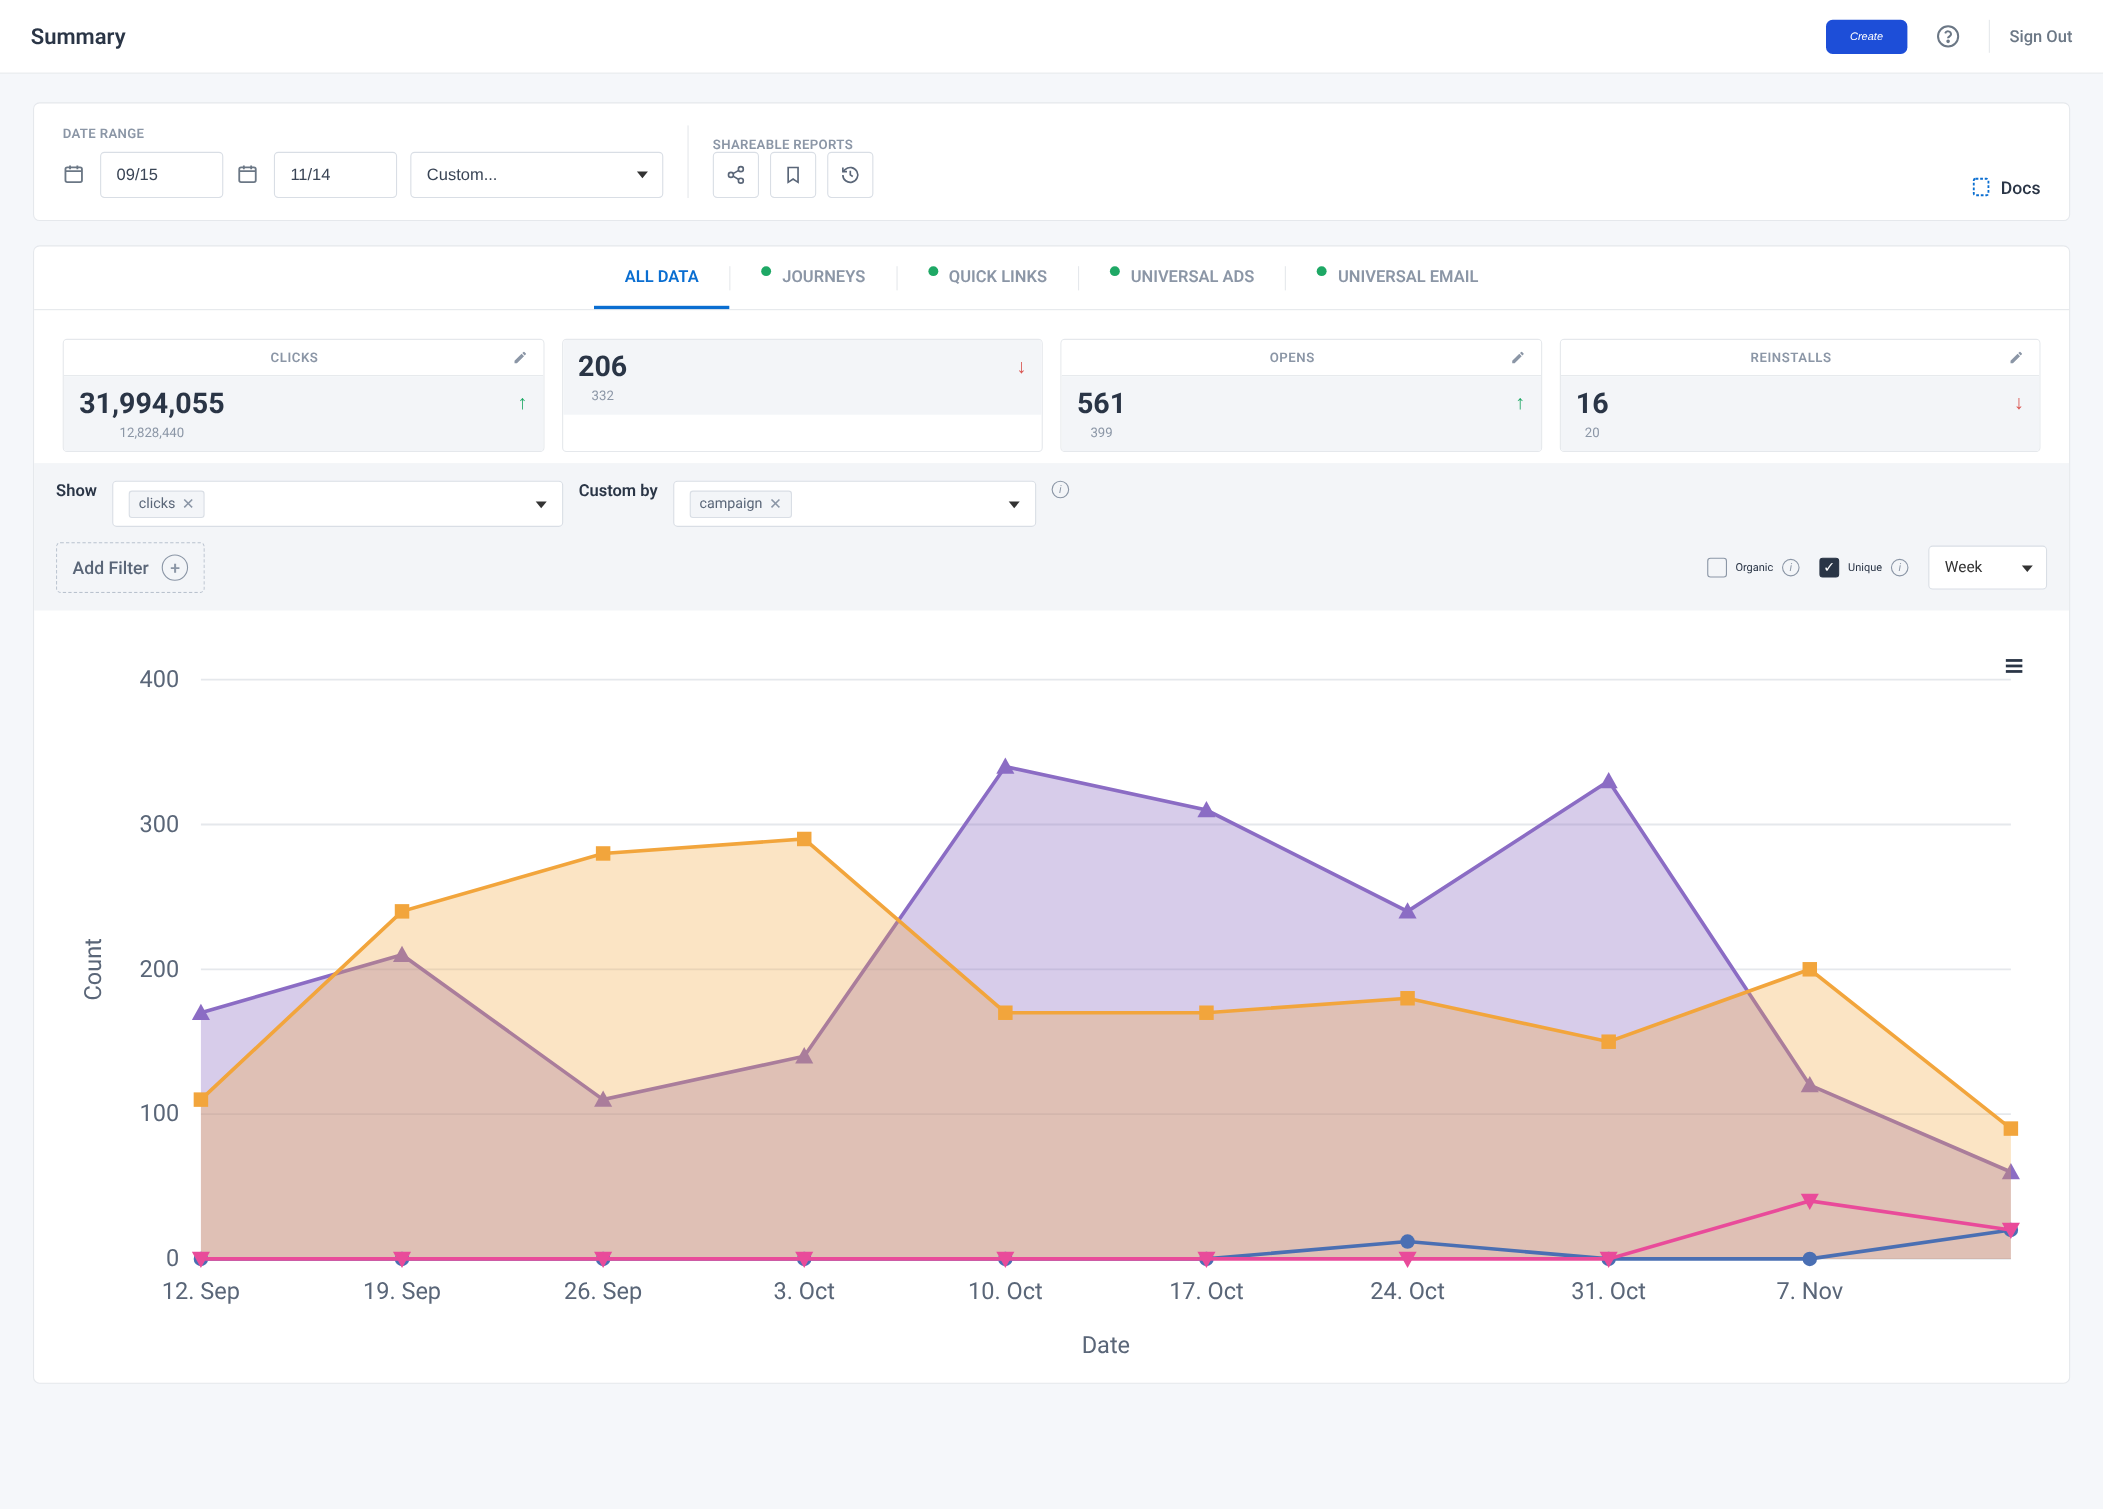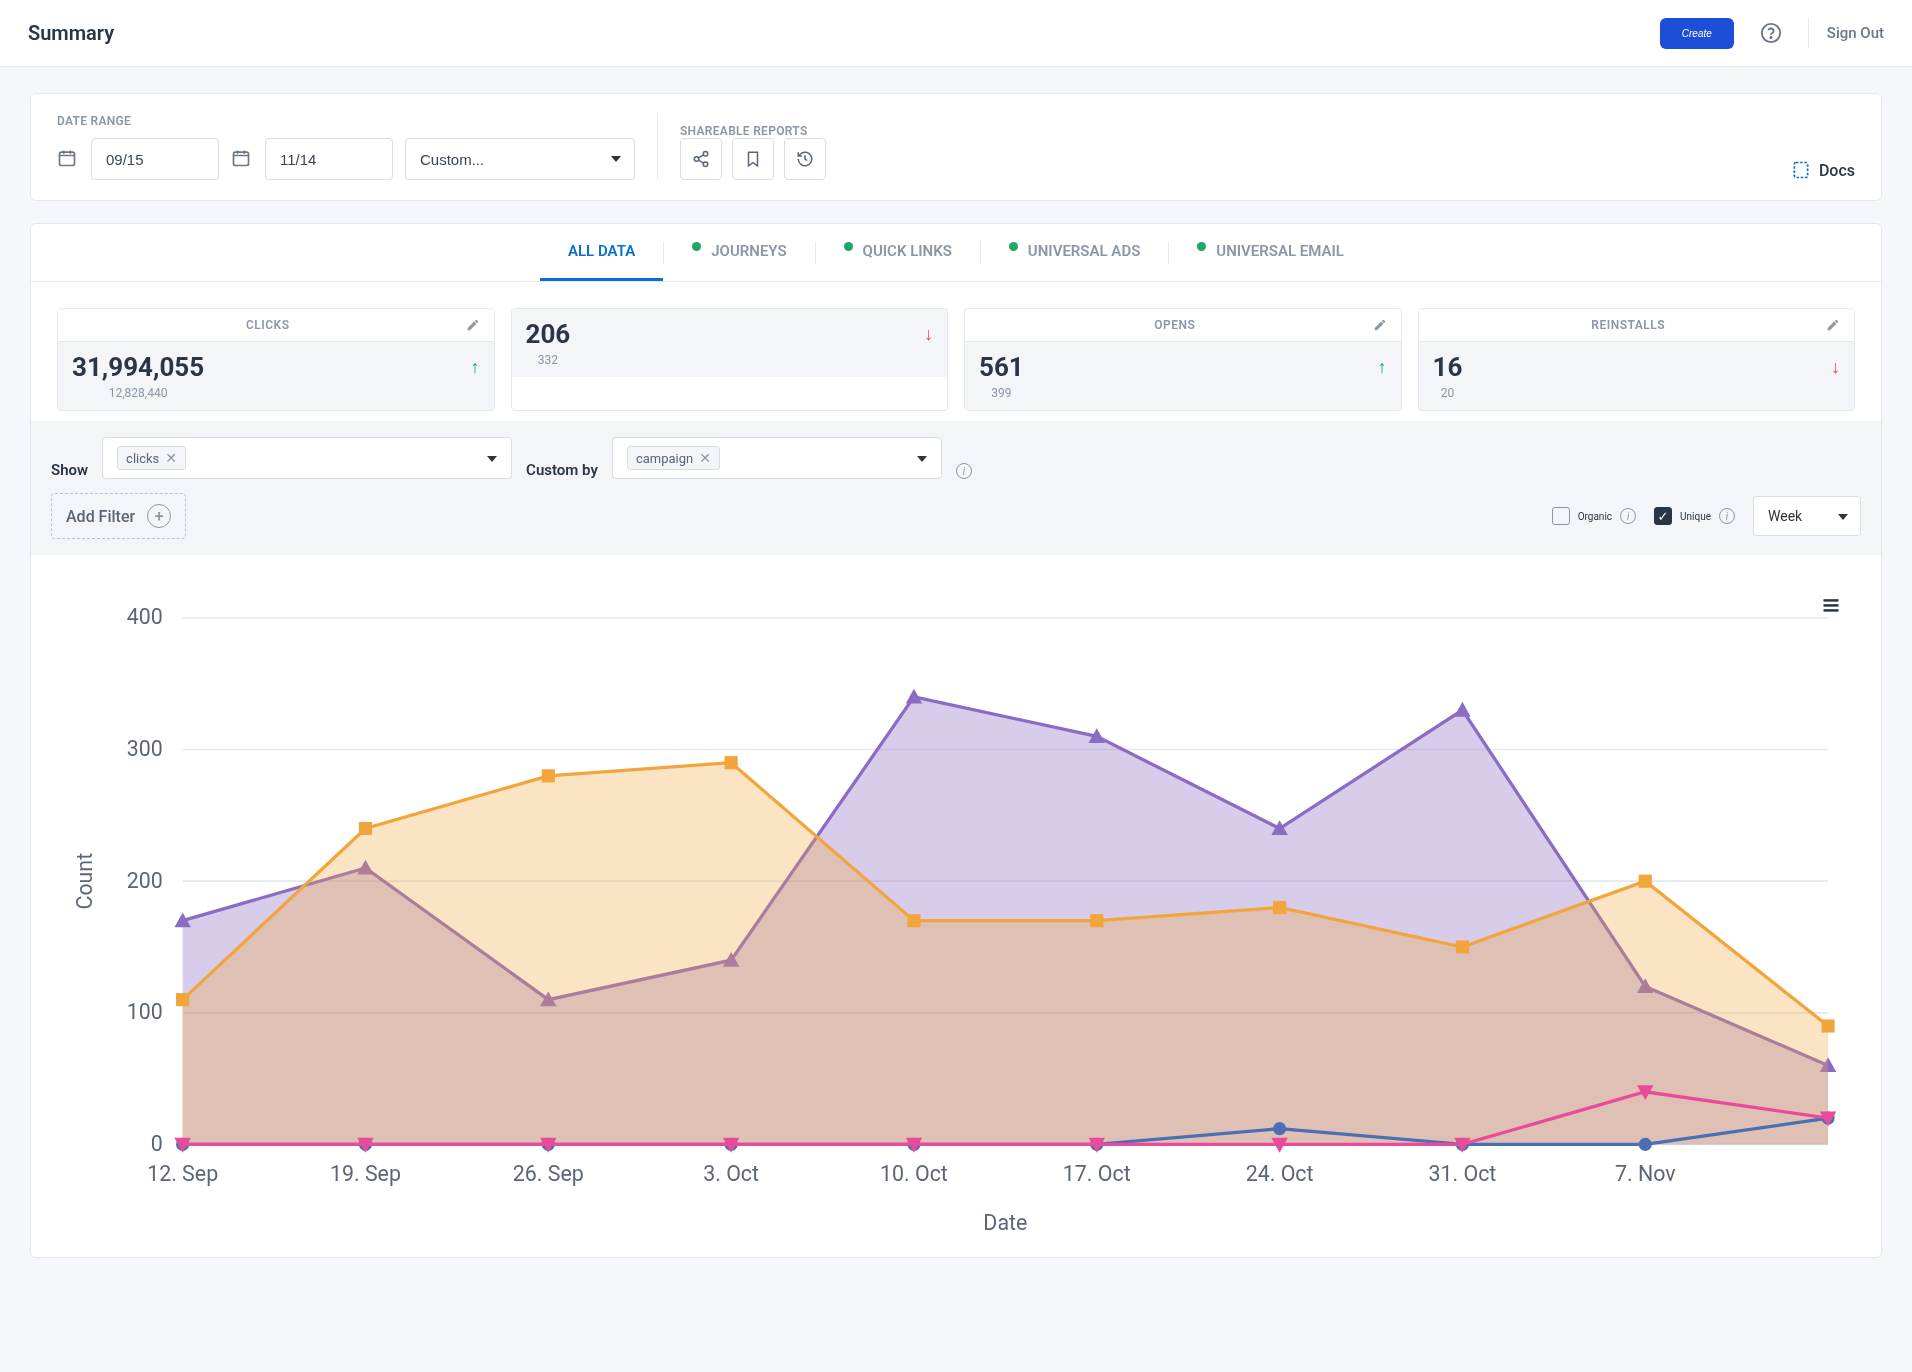--- a/index.html
+++ b/index.html
@@ -12,21 +12,21 @@
 .divider{width:1px;height:30px;background:#e5e8ec;}
 .signout{color:#6b7785;font-size:15px;font-weight:500;cursor:pointer;}
 .page{padding:26px 30px;}
 .panel{background:#fff;border:1px solid #e5e8ec;border-radius:6px;padding:20px 26px;}
 .date-panel{display:flex;align-items:flex-end;gap:18px;margin-bottom:22px;}
 .date-block{display:flex;flex-direction:column;gap:10px;}
 .date-row{display:flex;align-items:center;gap:12px;}
 .field-label{font-size:12px;font-weight:600;color:#8b96a6;letter-spacing:.3px;}
 .cal-icon{width:22px;height:22px;color:#6b7785;}
 .input{height:42px;border:1px solid #d9dee5;border-radius:4px;padding:0 14px;font-size:15px;background:#fff;color:#3a4556;}
-.date-input{width:128px;}
+.date-input{width:112px;}
 .select{position:relative;width:230px;}
 .select::after{content:"";position:absolute;right:14px;top:18px;border-left:5px solid transparent;border-right:5px solid transparent;border-top:6px solid #333;pointer-events:none;}
 .select input{width:100%;cursor:pointer;}
 .vdiv{width:1px;align-self:stretch;background:#e5e8ec;margin:0 4px;}
 .share-block{display:flex;flex-direction:column;}
 .share-icons{display:flex;gap:10px;}
 .square-btn{width:42px;height:42px;border:1px solid #d9dee5;border-radius:4px;background:#fff;display:flex;align-items:center;justify-content:center;cursor:pointer;color:#5a6678;}
 .docs{margin-left:auto;display:flex;align-items:center;gap:8px;color:#2a3546;font-weight:500;cursor:pointer;}
 .docs-icon{width:20px;height:20px;color:#0a6ed1;}
 .tabs{display:flex;justify-content:center;border-bottom:1px solid #e5e8ec;}
@@ -40,21 +40,21 @@
 .card-title{font-size:12px;font-weight:600;color:#8b96a6;letter-spacing:.5px;flex:1;text-align:center;}
 .edit-icon{width:16px;height:16px;color:#8b96a6;cursor:pointer;}
 .card-body{background:#f3f5f8;padding:10px 14px;display:flex;align-items:center;justify-content:flex-start;position:relative;}
 .card-vals{text-align:center;}
 .v-main{font-size:26px;font-weight:700;color:#2a3546;}
 .v-sub{font-size:12px;color:#8b96a6;margin-top:4px;}
 .trend{position:absolute;right:14px;top:14px;font-size:18px;font-weight:700;}
 .up{color:#1ea865;}
 .down{color:#d9534f;}
 .filter-bar{background:#f3f5f8;padding:16px 20px;display:flex;flex-direction:column;gap:14px;}
-.fb-row1{display:flex;align-items:flex-end;gap:14px;}
+.fb-row1{display:flex;align-items:flex-start;gap:14px;}
 .fb-label{font-size:15px;font-weight:600;color:#2a3546;}
 .tag-select{position:relative;flex:0 0 410px;height:42px;border:1px solid #d9dee5;border-radius:4px;background:#fff;display:flex;align-items:center;padding:0 14px;}
 .tag-select-narrow{flex:0 0 330px;}
 .chip{display:inline-flex;align-items:center;gap:6px;background:#f3f5f8;border:1px solid #d9dee5;border-radius:3px;padding:3px 8px;font-size:13px;color:#5a6678;}
 .chip-x{cursor:pointer;color:#8b96a6;font-size:14px;}
 .tag-select::after{content:"";position:absolute;right:14px;top:18px;border-left:5px solid transparent;border-right:5px solid transparent;border-top:6px solid #333;}
 .info-ico{width:16px;height:16px;border:1.5px solid #8b96a6;border-radius:50%;display:inline-flex;align-items:center;justify-content:center;font-size:10px;color:#8b96a6;font-style:italic;}
 .fb-row2{display:flex;align-items:center;gap:18px;}
 .add-filter{display:flex;align-items:center;gap:12px;border:1px dashed #b9c2ce;border-radius:4px;padding:10px 14px;color:#5a6678;font-weight:500;cursor:pointer;}
 .plus-circle{width:24px;height:24px;border:1.5px solid #8b96a6;border-radius:50%;display:flex;align-items:center;justify-content:center;color:#8b96a6;font-size:16px;}

